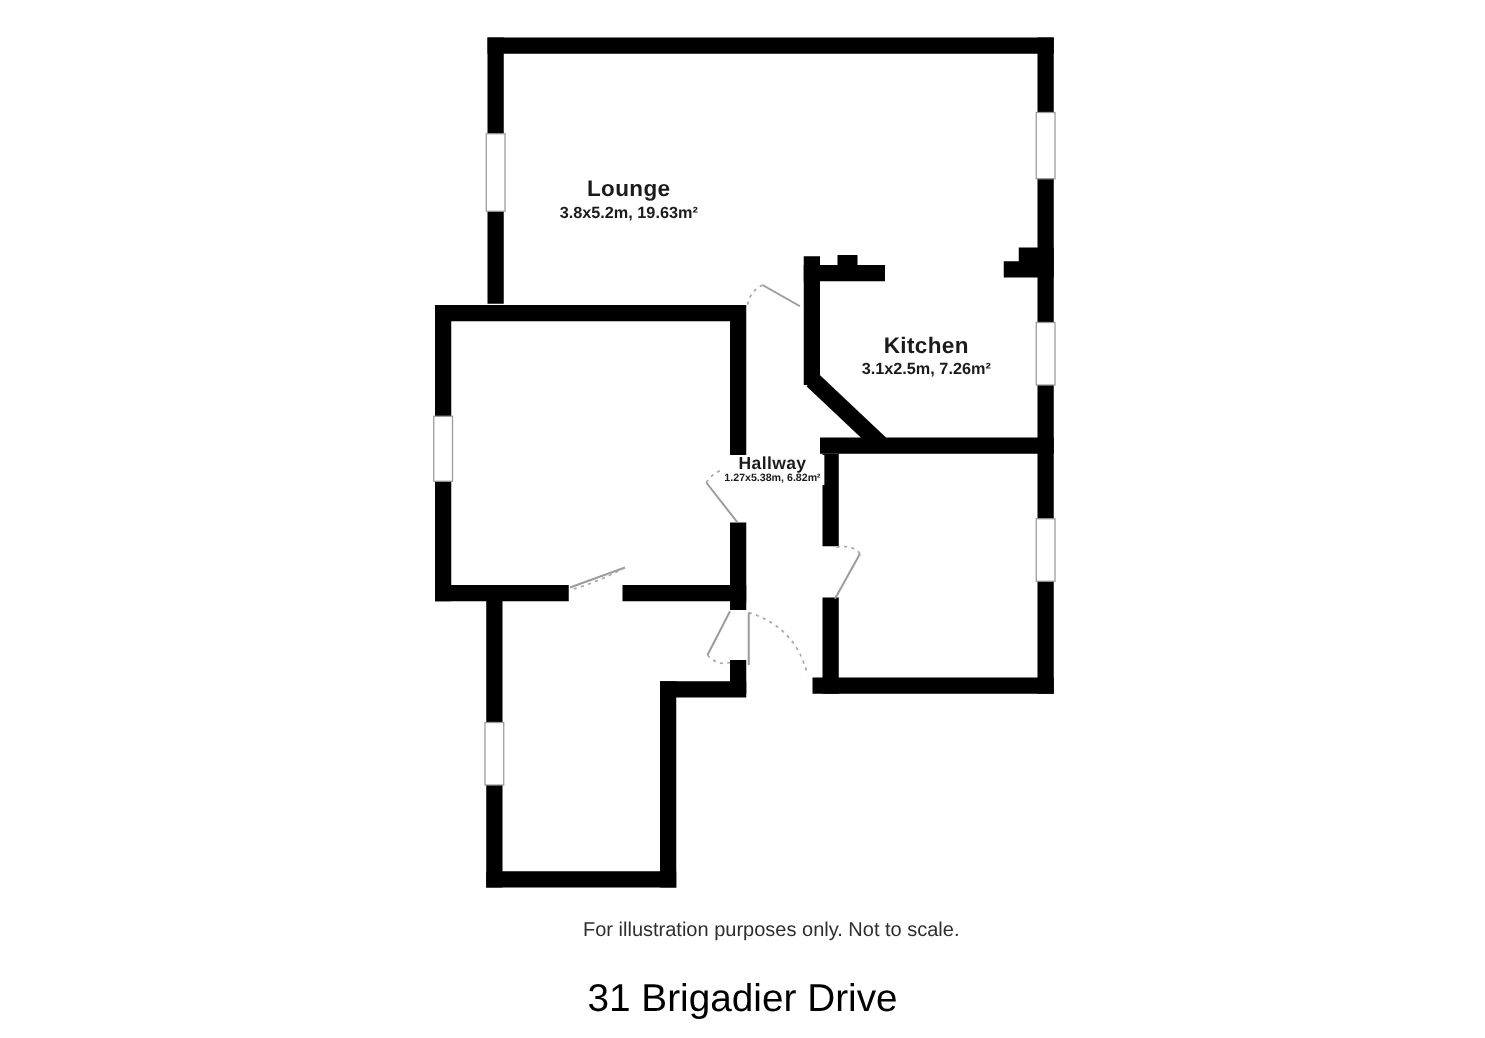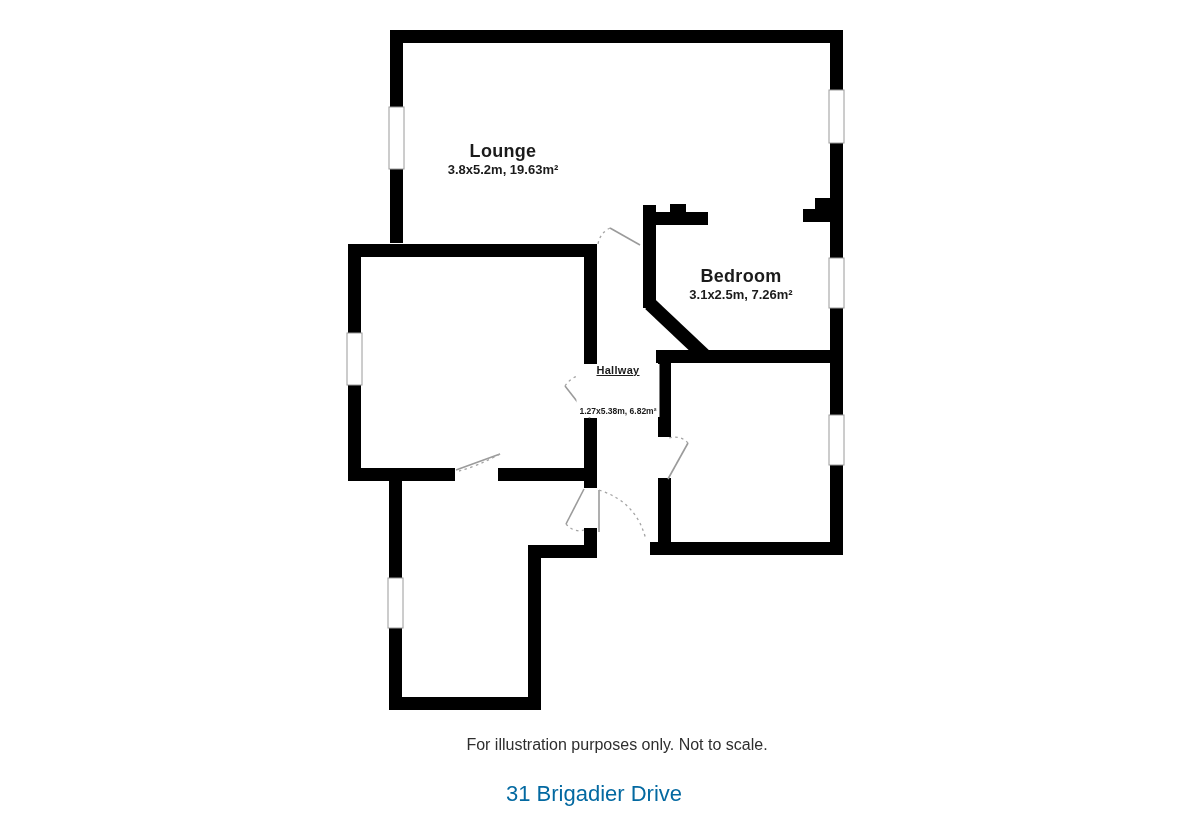--- a/index.html
+++ b/index.html
@@ -10,26 +10,26 @@
   #plan-svg{position:absolute;left:0;top:0;}
   .wall{fill:#000;}
   .window{fill:#fff;stroke:#9a9a9a;stroke-width:1;}
   .door-leaf{stroke:#9b9b9b;stroke-width:1.6;fill:none;}
   .door-arc{stroke:#a5a5a5;stroke-width:1.3;fill:none;stroke-dasharray:2.5,3.5;}
   .diag{stroke:#000;stroke-width:14;}
   .room-label{position:absolute;transform:translateX(-50%);text-align:center;color:#1b1b1b;white-space:nowrap;}
   .room-name{font-size:18px;font-weight:bold;line-height:21px;letter-spacing:.3px;}
   .room-dims{font-size:13px;font-weight:bold;line-height:16px;}
   .room-label--small{background:#fff;padding:0 3px;z-index:5;}
-  .room-label--small .room-name{font-size:11px;line-height:13px;text-decoration:underline;}
-  .room-label--small .room-dims{font-size:8.5px;line-height:11px;margin-top:29px;}
+  .room-label--small .room-name{font-size:14px;line-height:13px;}
+  .room-label--small .room-dims{font-size:8.5px;line-height:11px;}
   .disclaimer{position:absolute;left:597px;top:736px;transform:translateX(-50%);
     font-size:16px;color:#2e2e2e;white-space:nowrap;margin-left:20px;}
   .plan-title{position:absolute;left:594px;top:781px;transform:translateX(-50%);
-    font-size:22px;color:#0369a1;white-space:nowrap;}
+    font-size:31px;color:#000000;white-space:nowrap;}
 </style>
 </head>
 <body>
 
 <div id="canvas">
 
   <svg id="plan-svg" width="1188" height="830" viewBox="0 0 1188 830">
 
     <rect class="wall" x="390" y="30" width="453" height="13"></rect>
     <rect class="wall" x="390" y="30" width="13" height="213"></rect>
@@ -82,21 +82,21 @@
     <path class="door-arc" d="M688,443 Q681,435 669,438"></path>
   </svg>
 
   <div class="room-label" style="left:503px;top:141px">
     <div class="room-name">Lounge</div>
     <div class="room-dims">3.8x5.2m, 19.63m²</div>
   </div>
 
 
   <div class="room-label" style="left:741px;top:266px">
-    <div class="room-name">Bedroom</div>
+    <div class="room-name">Kitchen</div>
     <div class="room-dims">3.1x2.5m, 7.26m²</div>
   </div>
 
 
   <div class="room-label room-label--small" style="left:618px;top:364px">
     <div class="room-name">Hallway</div>
     <div class="room-dims">1.27x5.38m, 6.82m²</div>
   </div>
 
 

